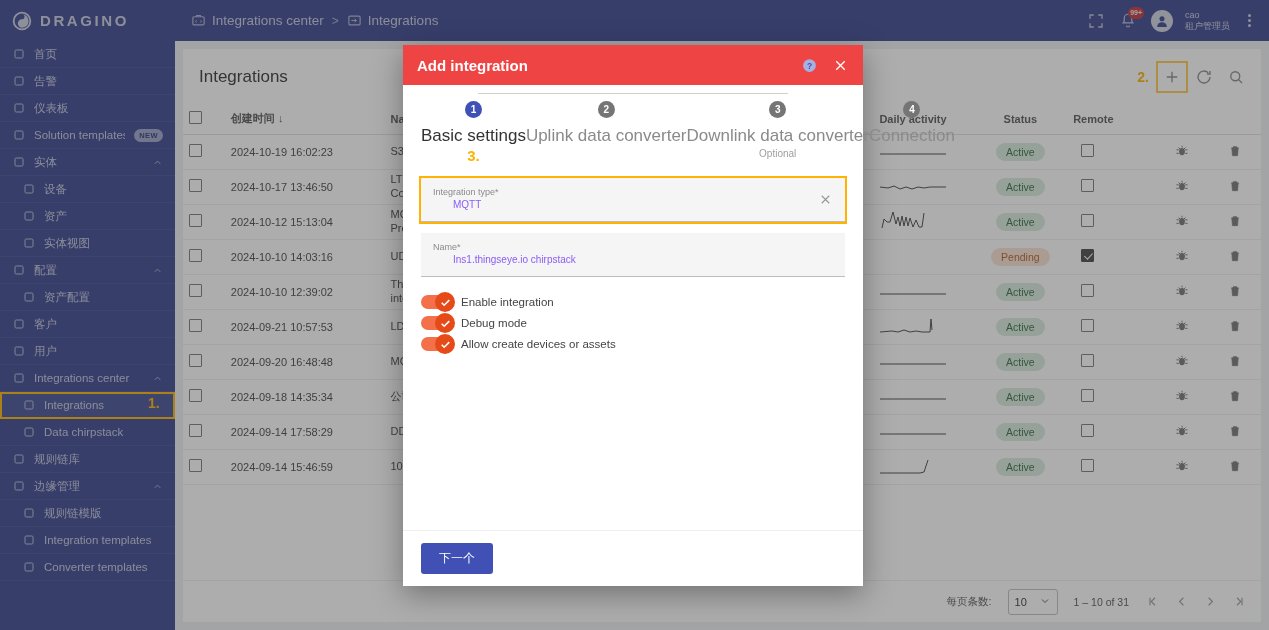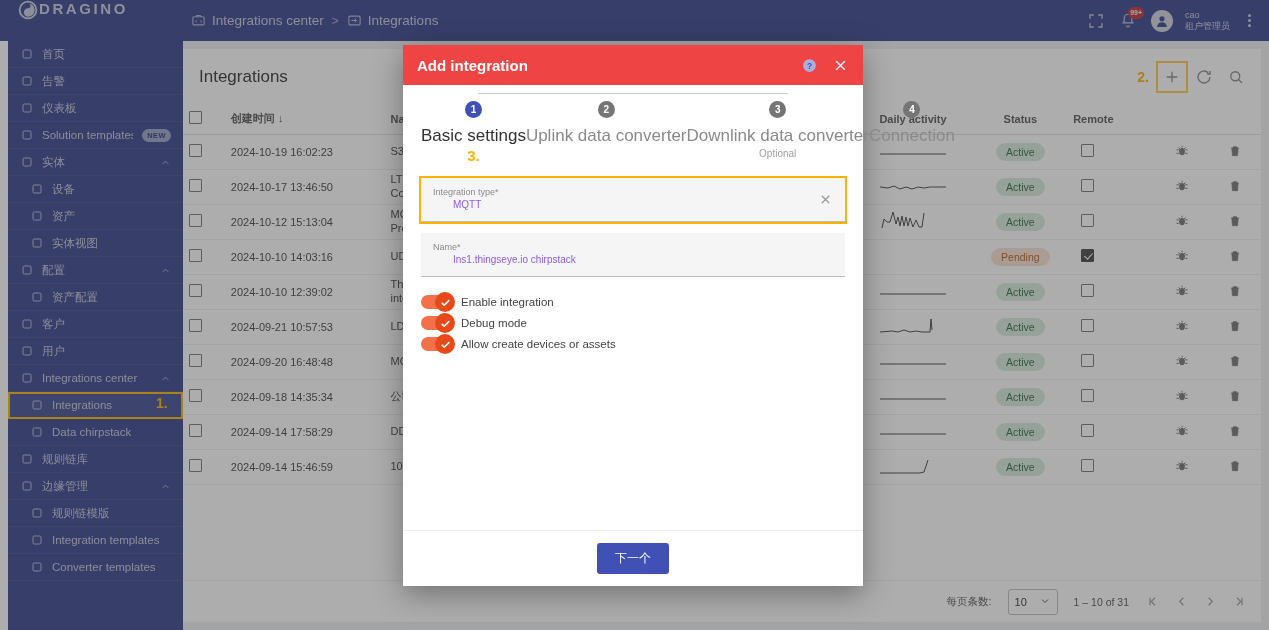--- a/index.html
+++ b/index.html
@@ -9,21 +9,21 @@
     font-family: "Liberation Sans", sans-serif;
     background: #fff;
   }
   #app { position: relative; width: 1269px; height: 630px; }
 
   
   .topbar {
     position: absolute; top: 0; left: 0; width: 1269px; height: 41px;
     background: #35418c; display: flex; align-items: center; z-index: 5;
   }
-  .logo-area { width: 175px; height: 41px; display: flex; padding-left: 18px; gap: 1px; }
+  .logo-area { width: 175px; height: 41px; display: flex; align-items: center; padding-left: 12px; gap: 8px; }
   .logo-mark { width: 20px; height: 20px; flex: 0 0 20px; }
   .logo-text { color: #c9ccdf; font-size: 15px; font-weight: 700; letter-spacing: 2.6px; }
   .breadcrumb { display: flex; align-items: center; gap: 8px; margin-left: 16px; }
   .bc-item { display: flex; align-items: center; gap: 6px; color: #c5c9e0; font-size: 13.5px; }
   .bc-sep { color: #a4a9c8; font-size: 12px; }
   .bc-ico { width: 15px; height: 15px; opacity: .85; }
   .top-right { margin-left: auto; display: flex; align-items: center; gap: 14px; padding-right: 14px; }
   .ticon { width: 18px; height: 18px; opacity: .9; position: relative; cursor: pointer; }
   .badge {
     position: absolute; top: -5px; right: -7px; min-width: 15px; height: 12px;
@@ -34,21 +34,21 @@
   .avatar { width: 22px; height: 22px; border-radius: 50%; background: #cfd2e2; display:flex; align-items:center; justify-content:center; }
   .user-lines { display: flex; flex-direction: column; line-height: 1.15; }
   .user-lines .u1 { color: #c9cde1; font-size: 9px; }
   .user-lines .u2 { color: #c9cde1; font-size: 9px; }
   .kebab { display: flex; flex-direction: column; gap: 2px; padding: 0 4px; cursor: pointer; }
   .kebab i { width: 3px; height: 3px; background: #c9cde1; border-radius: 50%; display:block; }
 
   
   .sidebar {
     position: absolute; top: 41px; left: 0; width: 175px; height: 589px;
-    background: #35418c; overflow: hidden; z-index: 4; margin-left: 8px;
+    background: #35418c; overflow: hidden; z-index: 4;
   }
   .nav-item {
     height: 27px; display: flex; align-items: center; gap: 9px;
     padding: 0 12px; color: #c3c7de; font-size: 11.5px; cursor: pointer;
     border-bottom: 1px solid rgba(255,255,255,.055);
     position: relative;
   }
   .nav-item.sub { padding-left: 22px; }
   .nav-item .ni-ico { width: 13px; height: 13px; flex: 0 0 13px; opacity: .9; display:flex; align-items:center; justify-content:center;}
   .nav-item .ni-label { flex: 1; white-space: nowrap; overflow: hidden; }
@@ -173,21 +173,21 @@
   .switch {
     width: 32px; height: 14px; border-radius: 8px; background: #f4704a; position: relative; flex: 0 0 32px;
   }
   .switch .knob {
     position: absolute; right: -2px; top: -3px; width: 20px; height: 20px; border-radius: 50%;
     background: #e64a19; display: flex; align-items: center; justify-content: center;
   }
   .toggle-label { font-size: 11.5px; color: #444; }
 
   .modal-foot {
-    height: 56px; flex: 0 0 56px; display: flex; align-items: center; justify-content: center;
+    height: 56px; flex: 0 0 56px; display: flex; align-items: center; justify-content: flex-start;
     padding: 0 18px; border-top: 1px solid #eee;
   }
   .btn-next {
     background: #4150b5; color: #fff; font-size: 12px; border: none;
     padding: 7px 18px; border-radius: 3px; cursor: pointer; font-family: inherit;
   }
 </style>
 </head>
 <body>
 

